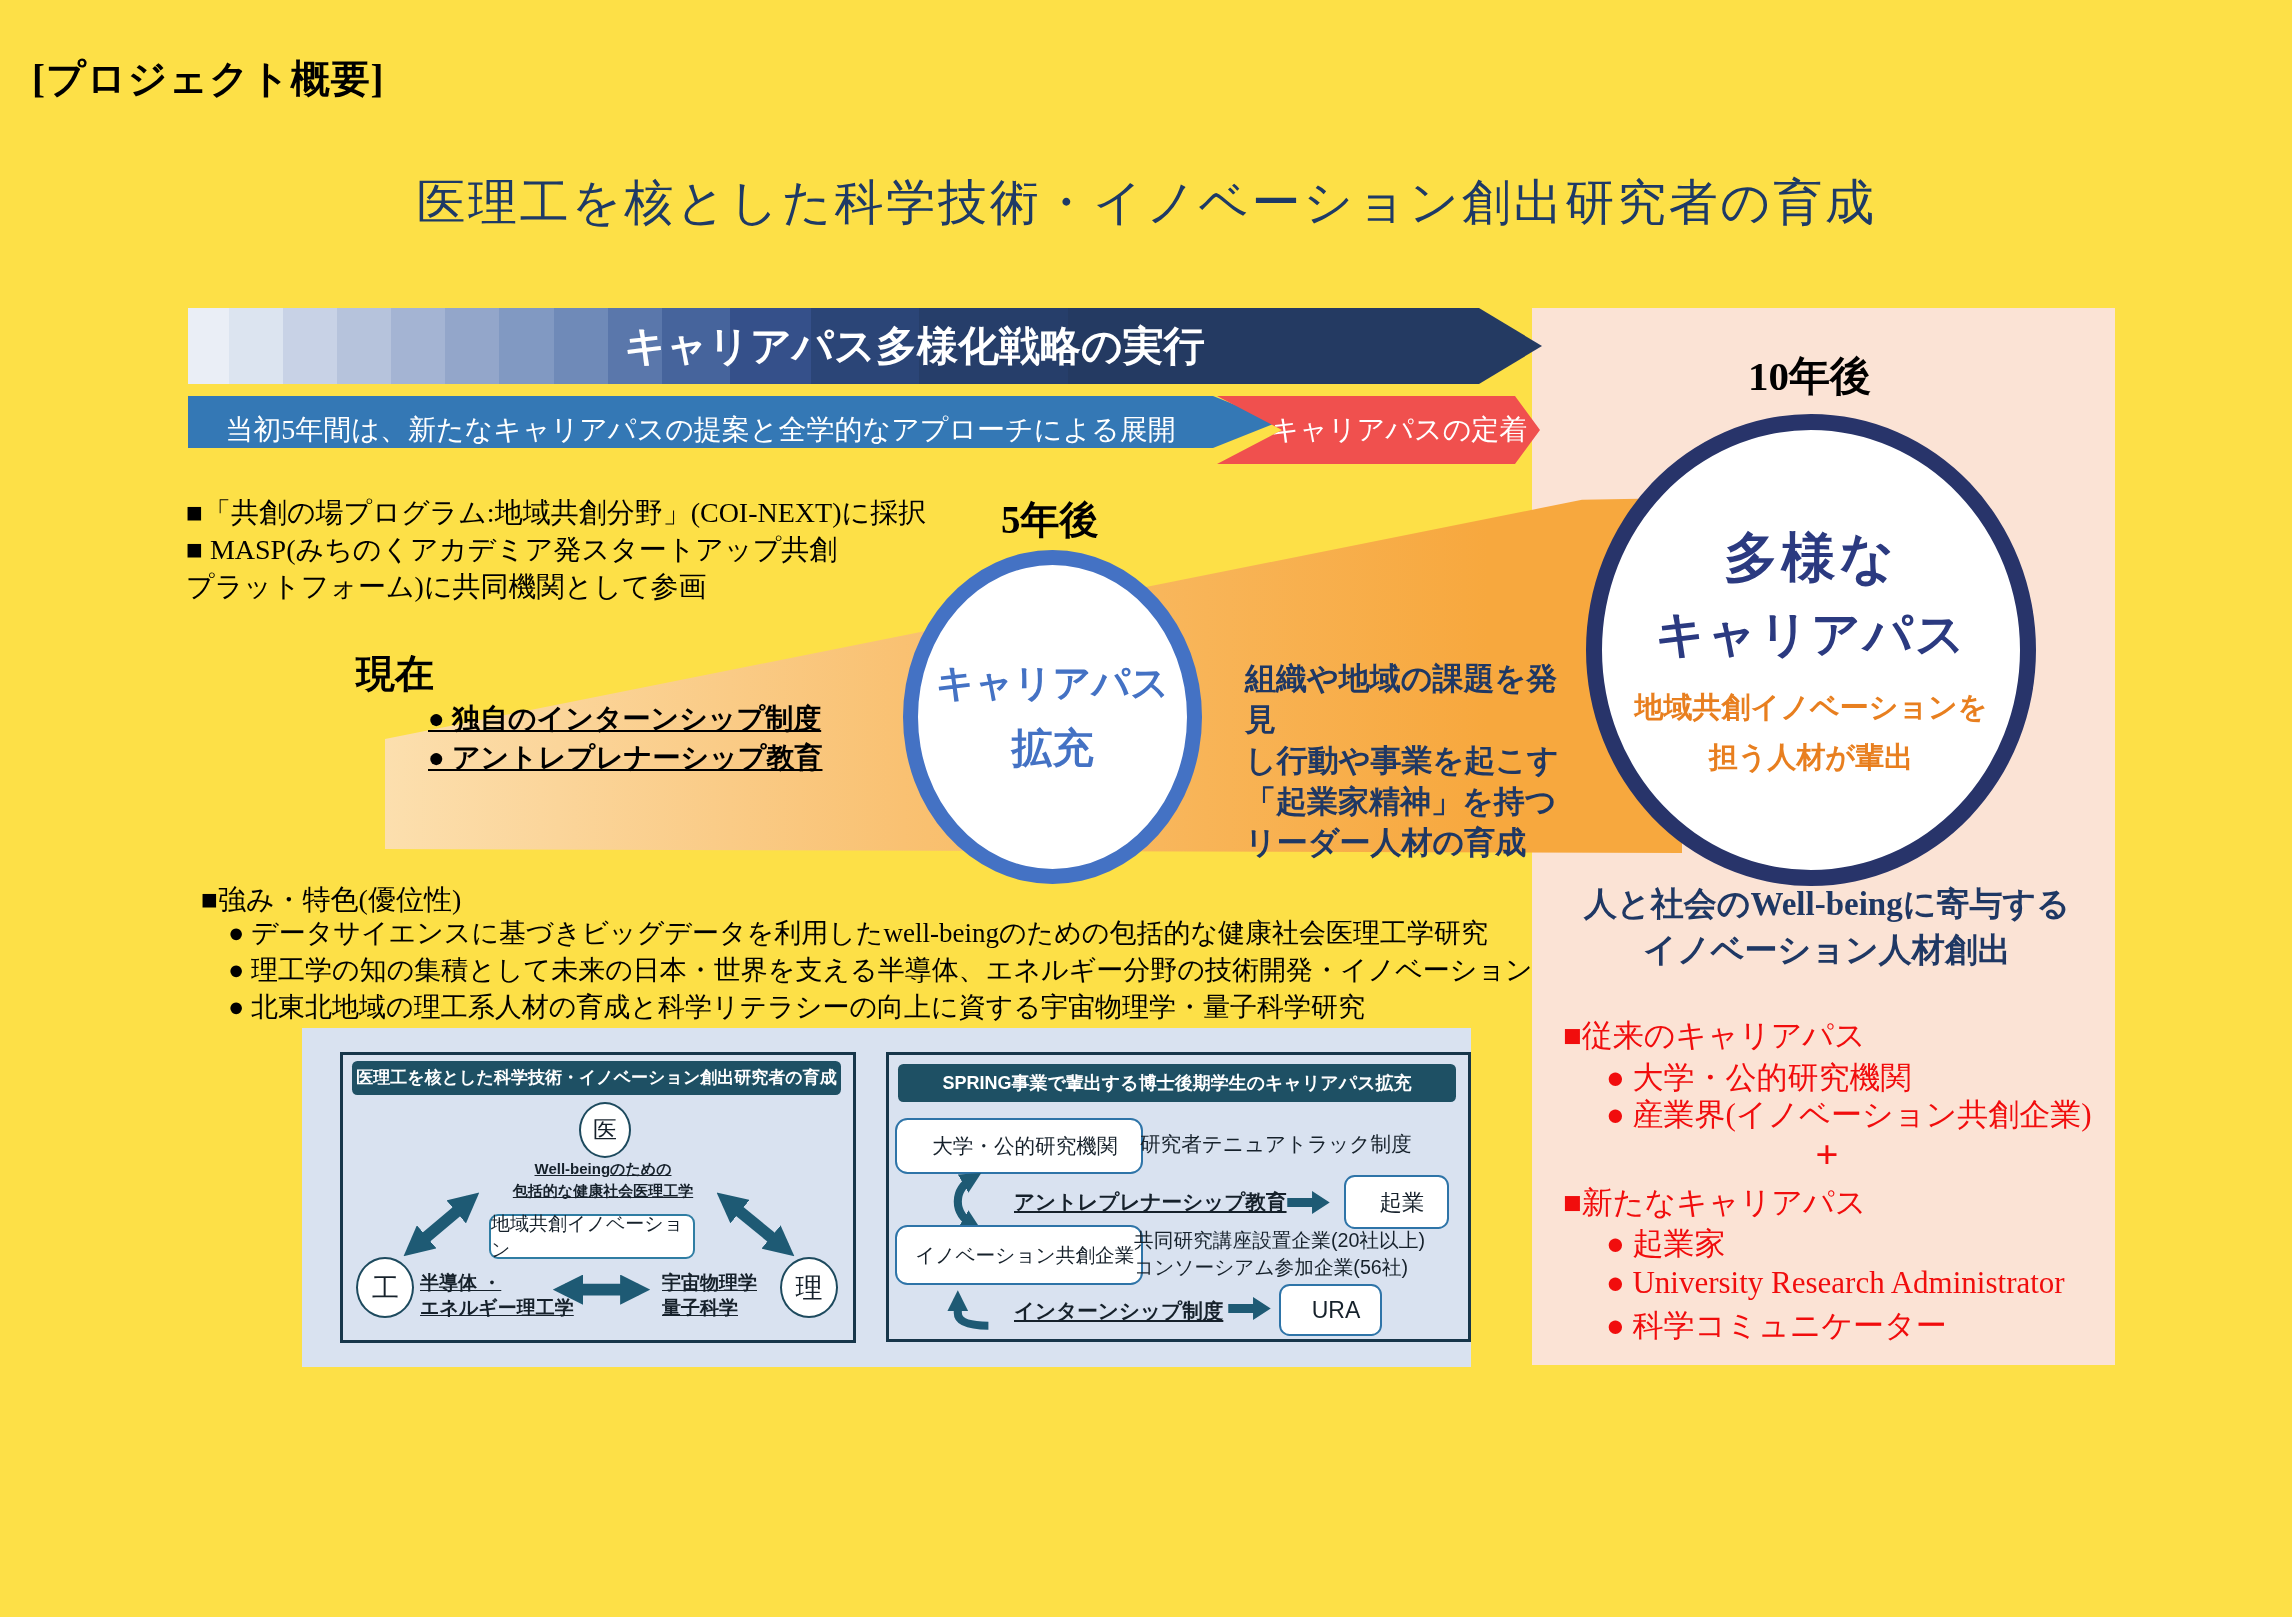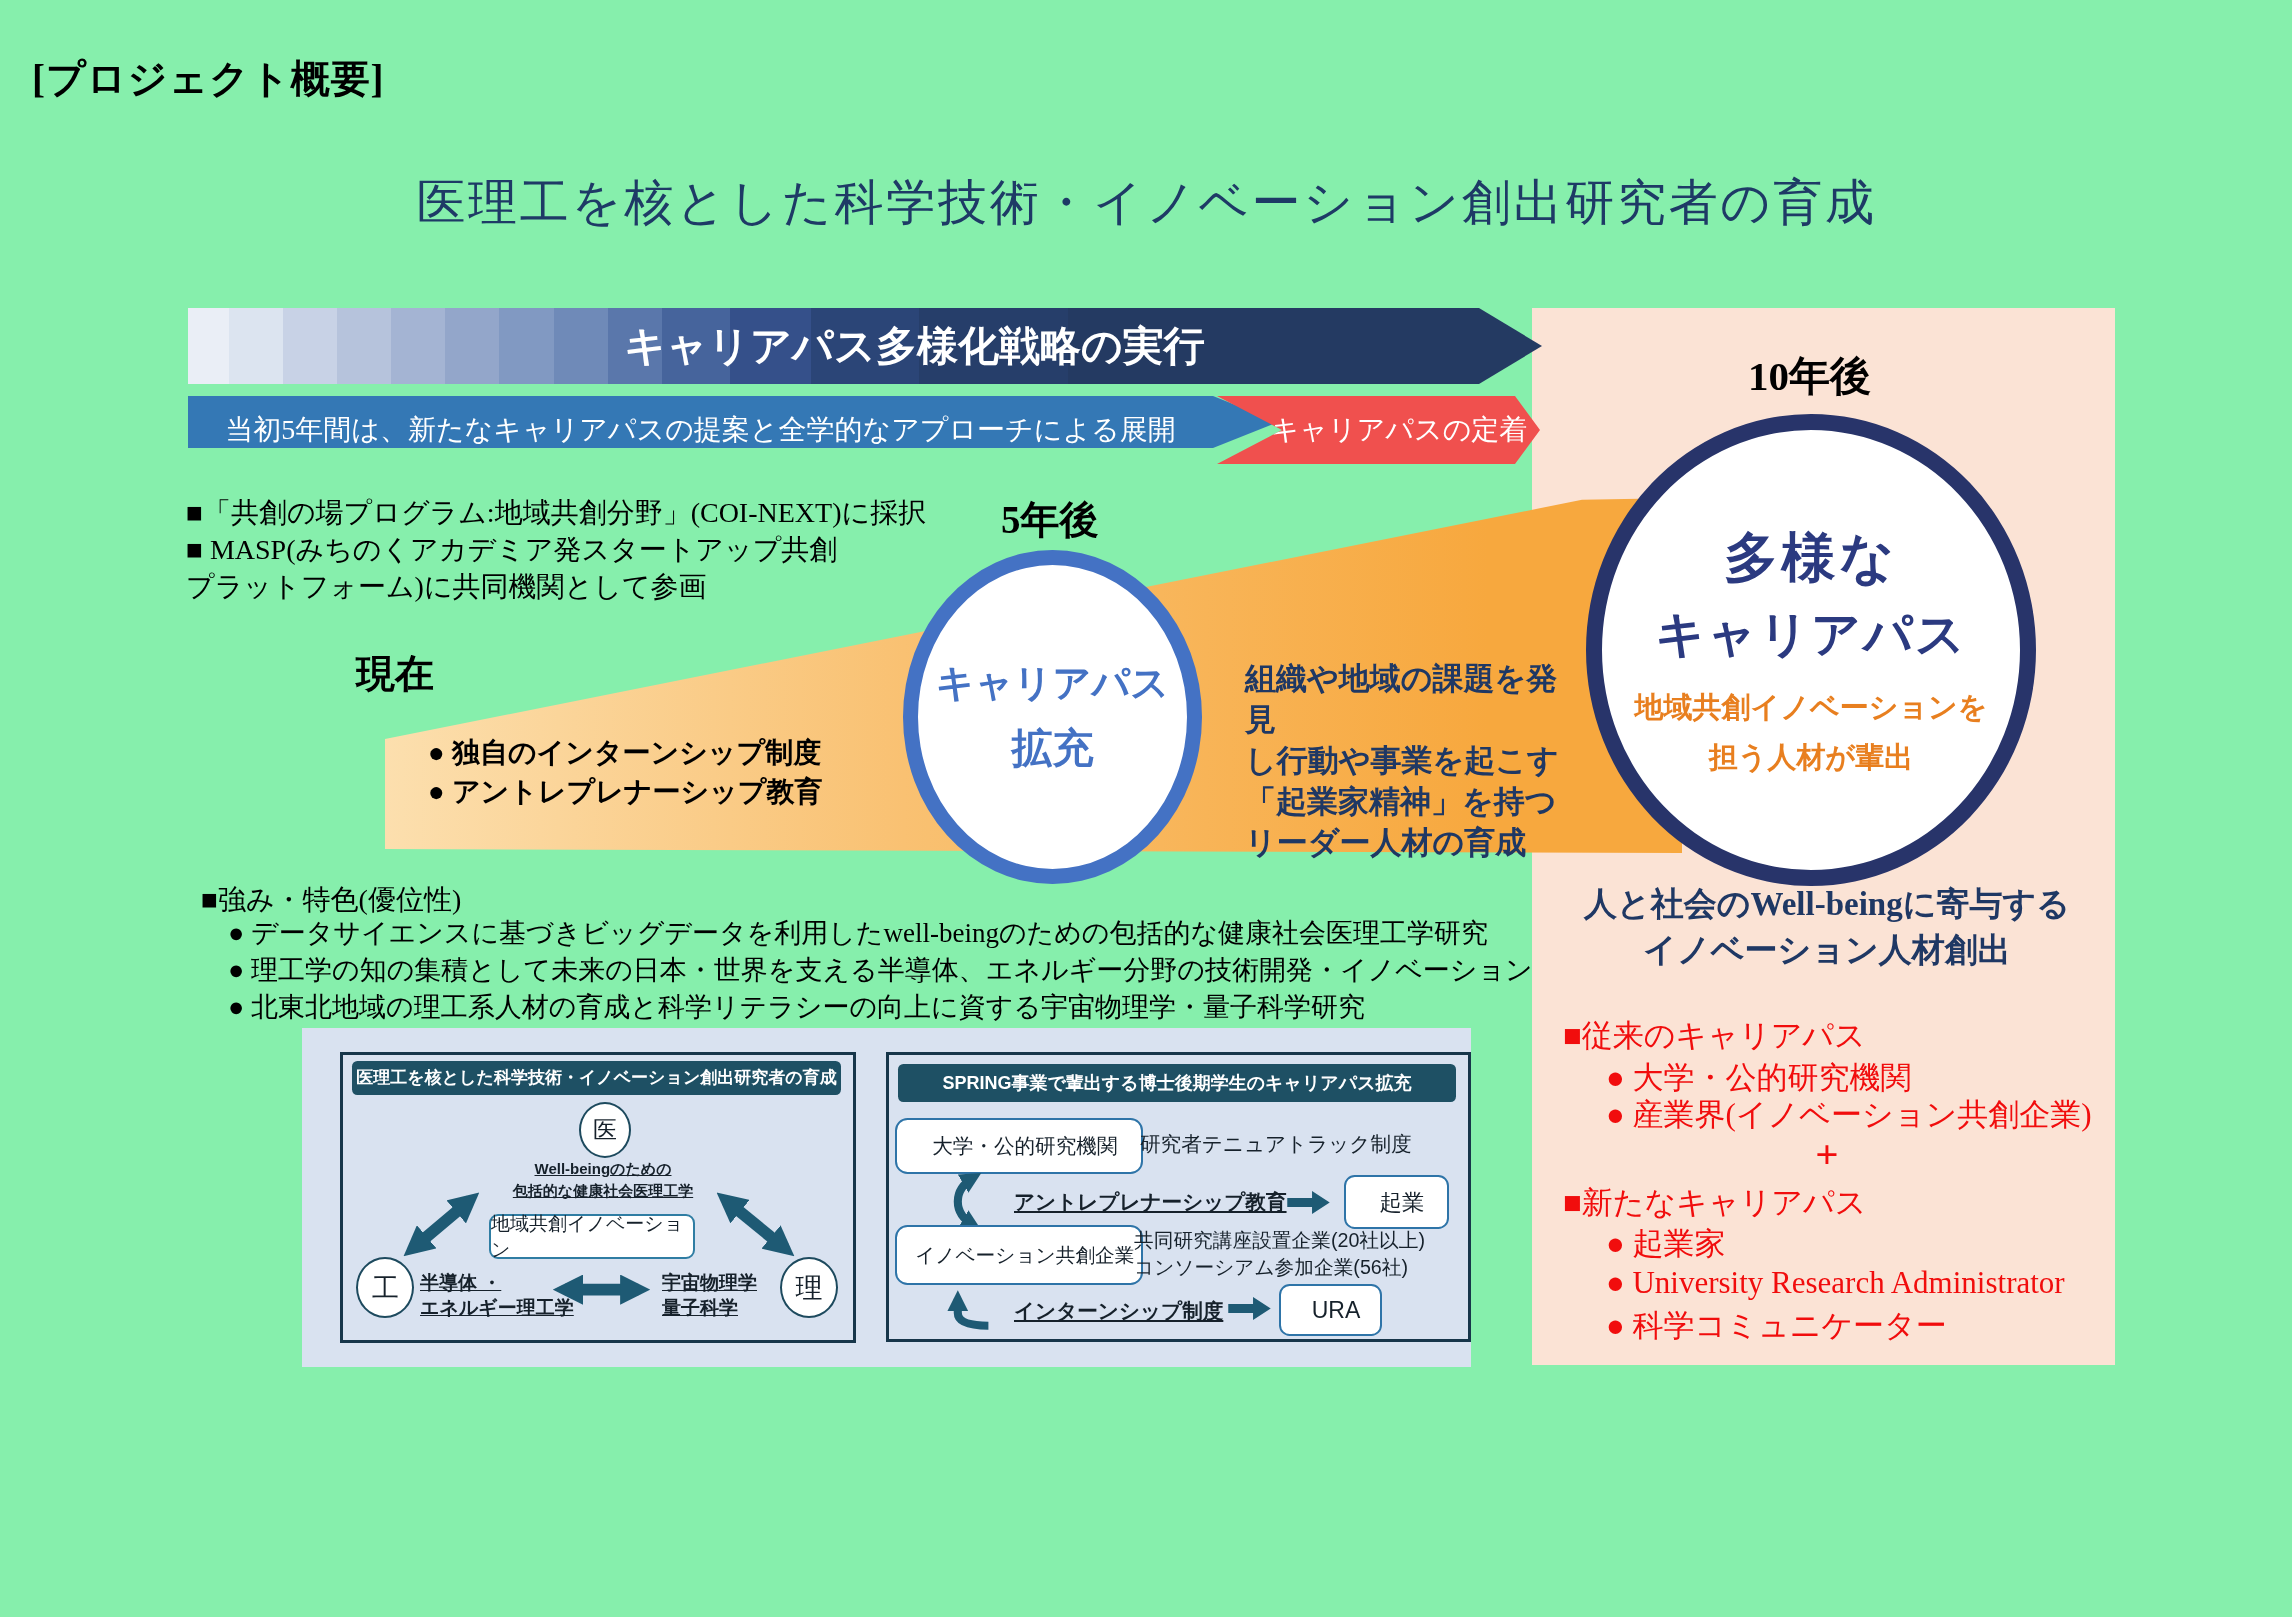--- a/index.html
+++ b/index.html
@@ -1,16 +1,16 @@
 <!DOCTYPE html>
 <html style="font-size:14.3px"><head>
 <meta charset="utf-8">
 <style>
   html,body{margin:0;padding:0;background:#ffffff;}
-  .canvas{position:relative;width:2293px;height:1617px;background:#86efac;overflow:hidden;
+  .canvas{position:relative;width:2293px;height:1617px;background:#fde047;overflow:hidden;
           font-family:"Liberation Serif","DejaVu Serif",serif;color:#000;}
   .abs{position:absolute;}
   .serif{font-family:"Liberation Serif","DejaVu Serif",serif;}
 
   
   .tag{left:32px;top:52px;font-size:39px;font-weight:bold;letter-spacing:0.9px;}
   .main-title{left:0;top:170px;width:2293px;text-align:center;font-size:49px;color:#1e3a66;letter-spacing:2.7px;}
 
   
   .peach{left:1532px;top:308px;width:583px;height:1057px;background:#fbe3d5;}
@@ -36,21 +36,21 @@
   .notes{left:186px;top:494px;font-size:28px;line-height:37px;}
 
   
   .now-label{left:356px;top:647px;font-size:39px;font-weight:bold;}
   .wedge{left:385px;top:498px;width:1297px;height:356px;
     background:linear-gradient(90deg,#fcdfae 0%,#f9c172 40%,#f7a83e 85%);
     clip-path:polygon(0 241px,1197px 1.8px,1297px 0,1297px 355px,0 351px);}
   .circle-now{left:210px;top:698px;width:159px;height:161px;border:9px solid #aec6e8;border-radius:50%;
     background:#fff;display:flex;flex-direction:column;align-items:center;justify-content:center;
     font-size:26px;line-height:33px;font-weight:bold;color:#3a62a8;text-align:center;}
-  .now-bullets{left:428px;top:733px;font-size:28px;font-weight:bold;line-height:39px;}
+  .now-bullets{left:428px;top:699px;font-size:28px;font-weight:bold;line-height:39px;text-decoration:underline;}
   .five-label{left:1001px;top:493px;font-size:39px;font-weight:bold;}
   .circle-five{left:903px;top:550px;width:269px;height:304px;border:15px solid #4472c4;border-radius:50%;
     background:#fff;display:flex;flex-direction:column;align-items:center;justify-content:center;
     color:#4472c4;font-weight:bold;text-align:center;}
   .circle-five .l1{font-size:38px;}
   .circle-five .l2{font-size:41px;margin-top:12.5px;}
   .five-desc{left:1245px;top:658px;width:331px;font-size:31px;font-weight:bold;line-height:41px;color:#1f3864;}
   .ten-label{left:1748px;top:349px;font-size:41px;font-weight:bold;}
   .circle-ten{left:1586px;top:414px;width:418px;height:440px;border:16px solid #28346a;border-radius:50%;
     background:#fff;display:flex;flex-direction:column;align-items:center;justify-content:center;text-align:center;}

